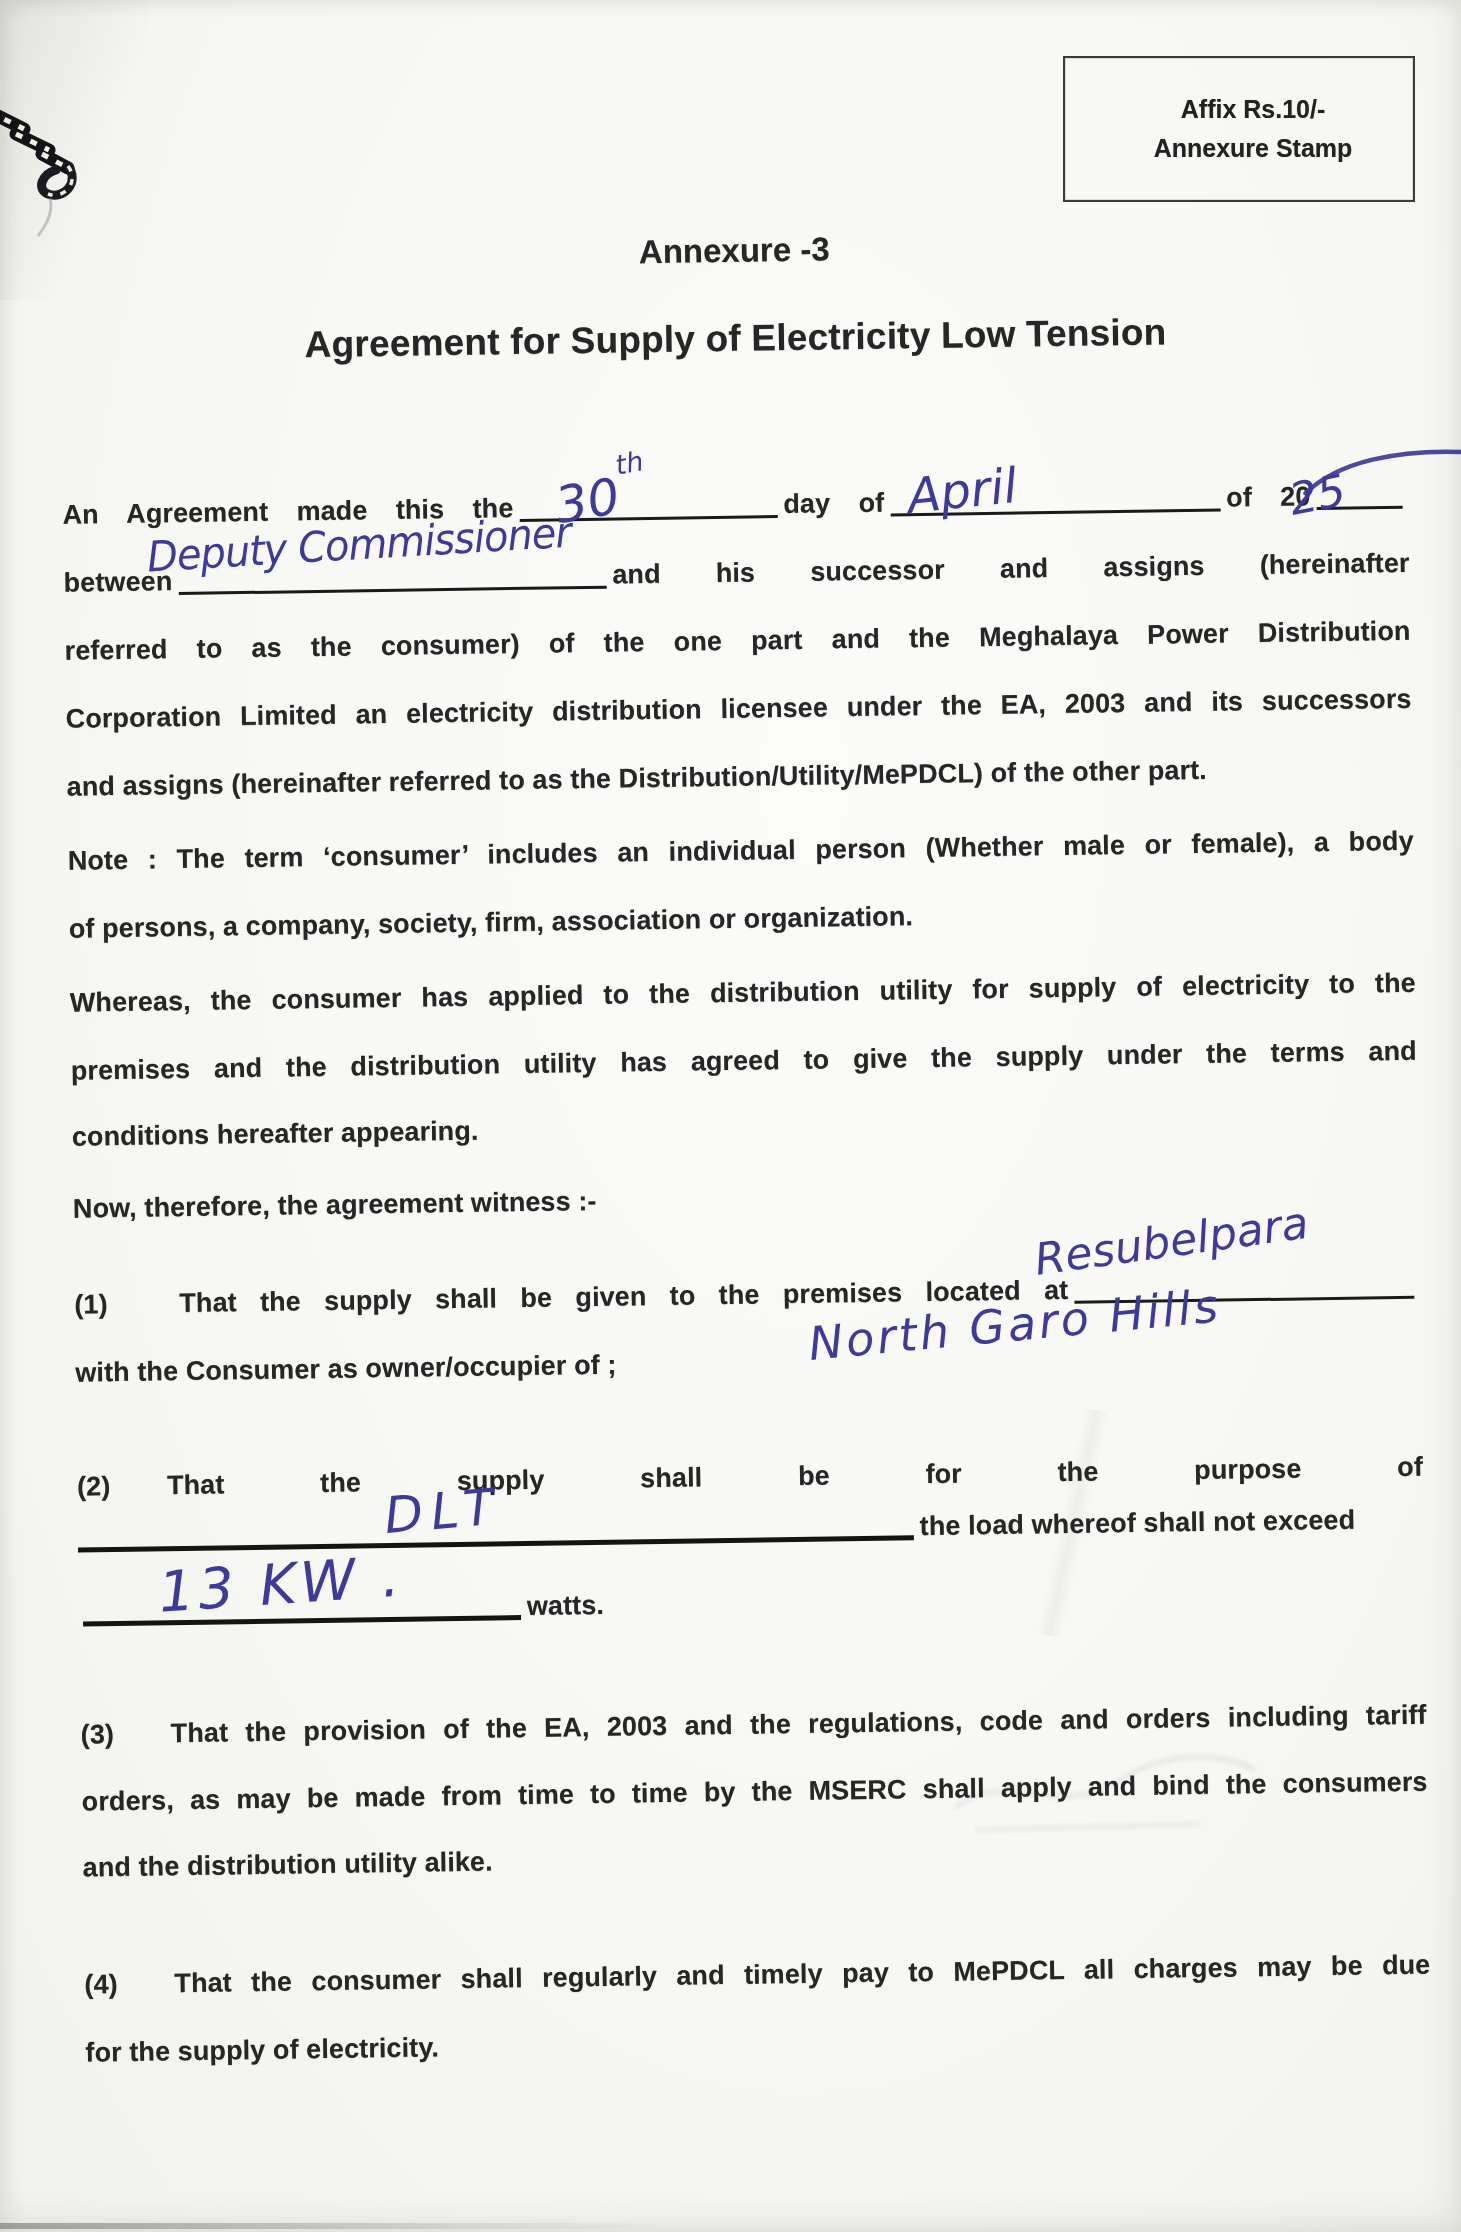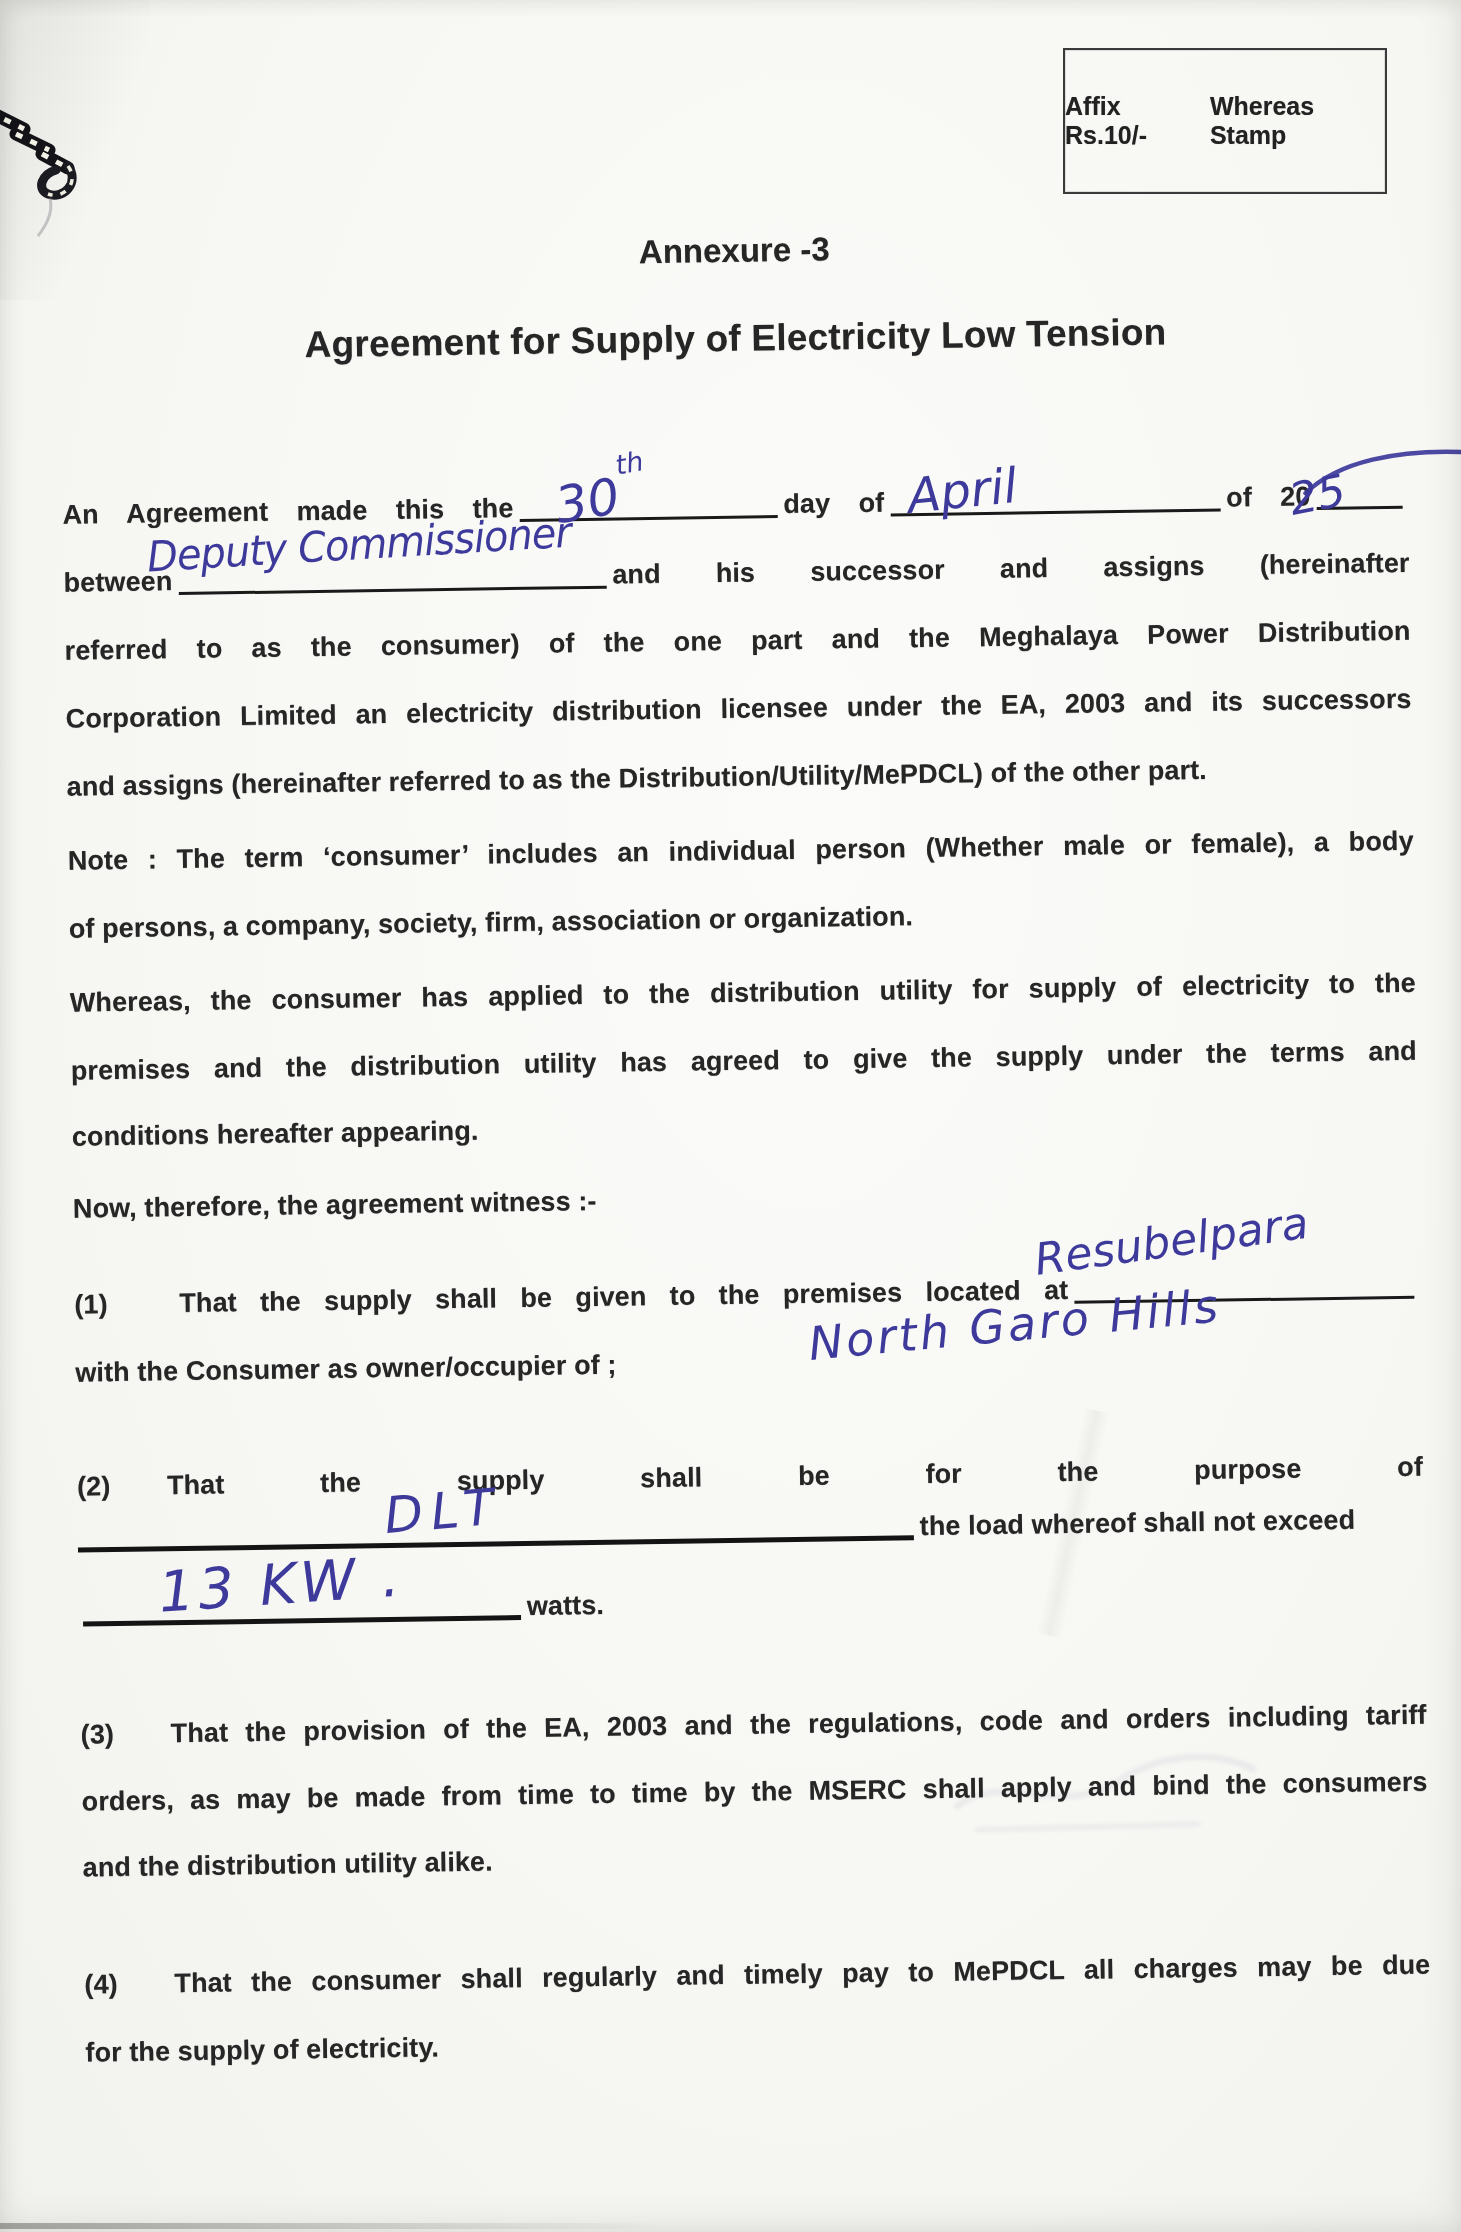--- a/index.html
+++ b/index.html
@@ -37,26 +37,26 @@
     text-align:justify; letter-spacing:.1px;
     text-shadow: 0 .3px .7px rgba(30,30,30,.35); }
   .just { text-align-last: justify; }
   .num { display:inline-block; }
   .blank { display:inline-block; height:20px; border-bottom:3px solid #1a1a1a;
     margin:0 6px; transform: translateY(5px); }
   .blank.thick { border-bottom-width:5px; border-color:#141414; }
 
   
   .stamp {
-    position:absolute; left:1063px; top:48px; width:320px; height:142px;
+    position:absolute; left:1063px; top:56px; width:320px; height:142px;
     border:2px solid rgba(25,25,25,.85);
     box-shadow: inset 0 0 0 1px rgba(25,25,25,.12);
-    display:flex; flex-direction:row; justify-content:center; align-items:center; gap:10px;
+    display:flex; flex-direction:column; justify-content:center; align-items:center; gap:10px;
     font-family:"Liberation Sans", sans-serif; font-weight:700; font-size:25px;
-    color:#222; text-shadow:0 .3px .8px rgba(30,30,30,.4);
+    color:#222; text-shadow:0 .3px .8px rgba(30,30,30,.4);padding-left:28px;
   }
 
   
   .hw { position:absolute; font-family:"DejaVu Sans", sans-serif; font-style:italic;
     color:var(--ink,#3d3a9b); white-space:nowrap; line-height:1; }
   .hw-day { left:548px; top:482px; font-size:50px; transform:rotate(-9deg); }
   .hw-day sup { font-size:27px; position:relative; top:-20px; left:2px; }
   .hw-month { left:900px; top:480px; font-size:48px; transform:rotate(-5deg); }
   .hw-year { left:1282px; top:492px; font-size:44px; transform:rotate(-10deg); }
   .hw-name { left:138px; top:538px; font-size:42px; transform:rotate(-2.5deg) scaleX(.95);
@@ -90,21 +90,21 @@
   </svg>
 
   <svg class="ghost" width="330" height="150" viewBox="0 0 330 150">
     <path d="M15,96 C60,56 120,108 180,68 C230,36 285,42 315,58" stroke="#8e96a8" stroke-width="5" fill="none"></path>
     <path d="M35,118 L260,112" stroke="#9aa0b0" stroke-width="4" fill="none"></path>
   </svg>
   <div class="wrinkle"></div>
 
   <div class="stamp">
     <div>Affix Rs.10/-</div>
-    <div>Whereas Stamp</div>
+    <div>Annexure Stamp</div>
   </div>
 
   <div class="content">
 
     <div class="center annexure" style="top:242px">Annexure -3</div>
     <div class="center doc-title" style="top:328px">Agreement for Supply of Electricity Low Tension</div>
 
     <div class="line just" style="top:498px">
       <span>An Agreement made this the</span><span class="blank" style="width:258px"></span><span>day of</span><span class="blank" style="width:330px"></span><span>of 20</span><span class="blank" style="width:86px"></span>
     </div>

